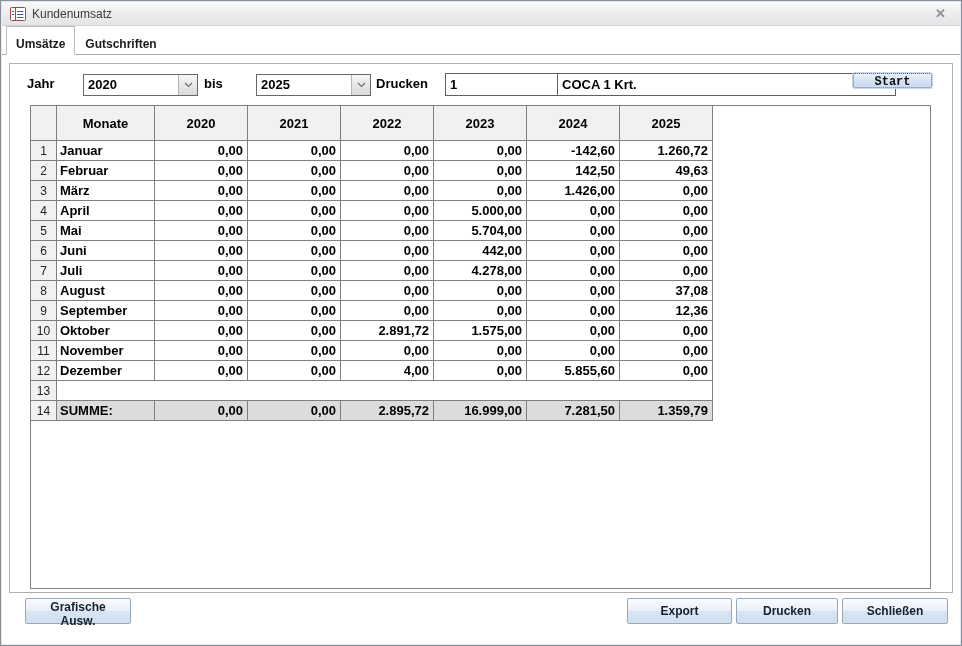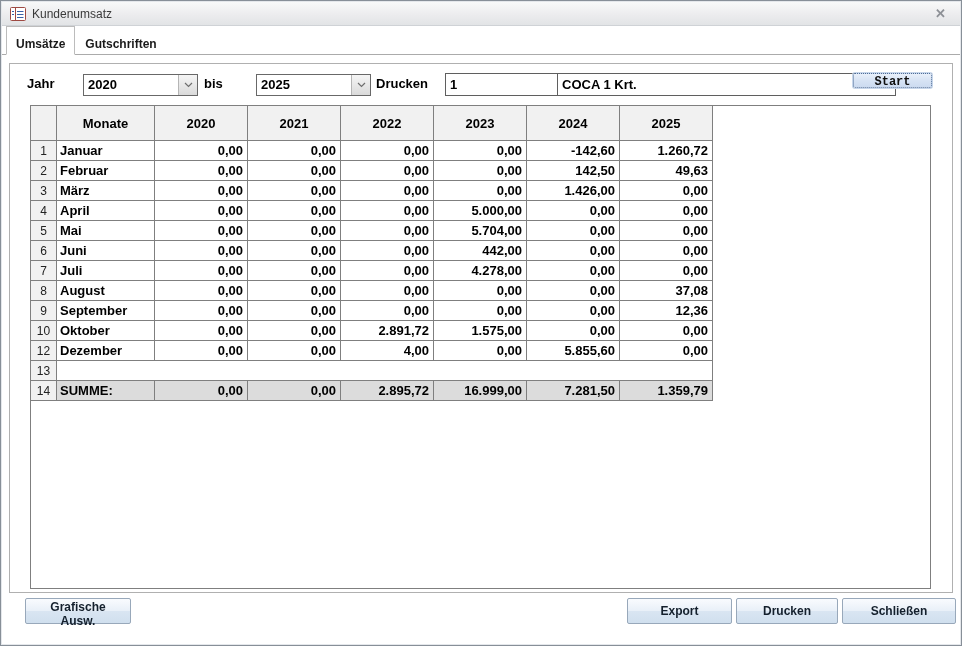--- a/index.html
+++ b/index.html
@@ -65,21 +65,21 @@
   .grid td.empty-span{background:#fff;}
   .c-num{width:26px;} .c-monat{width:98px;} .c-year{width:93px;}
 
   
   .btn{position:absolute;top:597px;height:26px;box-sizing:border-box;border:1px solid #98a8ba;
     border-radius:2px;background:linear-gradient(180deg,#f9fbfe 0%,#e9f0f8 48%,#d9e5f2 52%,#d0dfee 100%);
     font-family:"Liberation Sans",sans-serif;font-size:12px;font-weight:bold;color:#14202d;}
   #btn-grafisch{left:24px;width:106px;}
   #btn-export{left:626px;width:105px;}
   #btn-drucken{left:735px;width:102px;}
-  #btn-schliessen{left:841px;width:114px;}
+  #btn-schliessen{left:841px;width:106px;}
 </style>
 </head>
 <body>
 
 <div class="window">
 
   <div class="titlebar">
     <span class="form-ico">
       <svg width="16" height="14" viewBox="0 0 16 14">
         <rect x="0.5" y="0.5" width="15" height="13" fill="#ffffff" stroke="#9e4a43" rx="1"></rect>
@@ -251,20 +251,30 @@
           <td class="num">10</td>
           <td class="monat">Oktober</td>
           <td class="val">0,00</td>
           <td class="val">0,00</td>
           <td class="val">2.891,72</td>
           <td class="val">1.575,00</td>
           <td class="val">0,00</td>
           <td class="val">0,00</td>
         </tr>
         <tr>
+          <td class="num">11</td>
+          <td class="monat">November</td>
+          <td class="val">0,00</td>
+          <td class="val">0,00</td>
+          <td class="val">0,00</td>
+          <td class="val">0,00</td>
+          <td class="val">0,00</td>
+          <td class="val">0,00</td>
+        </tr>
+        <tr>
           <td class="num">12</td>
           <td class="monat">Dezember</td>
           <td class="val">0,00</td>
           <td class="val">0,00</td>
           <td class="val">4,00</td>
           <td class="val">0,00</td>
           <td class="val">5.855,60</td>
           <td class="val">0,00</td>
         </tr>
         <tr>

